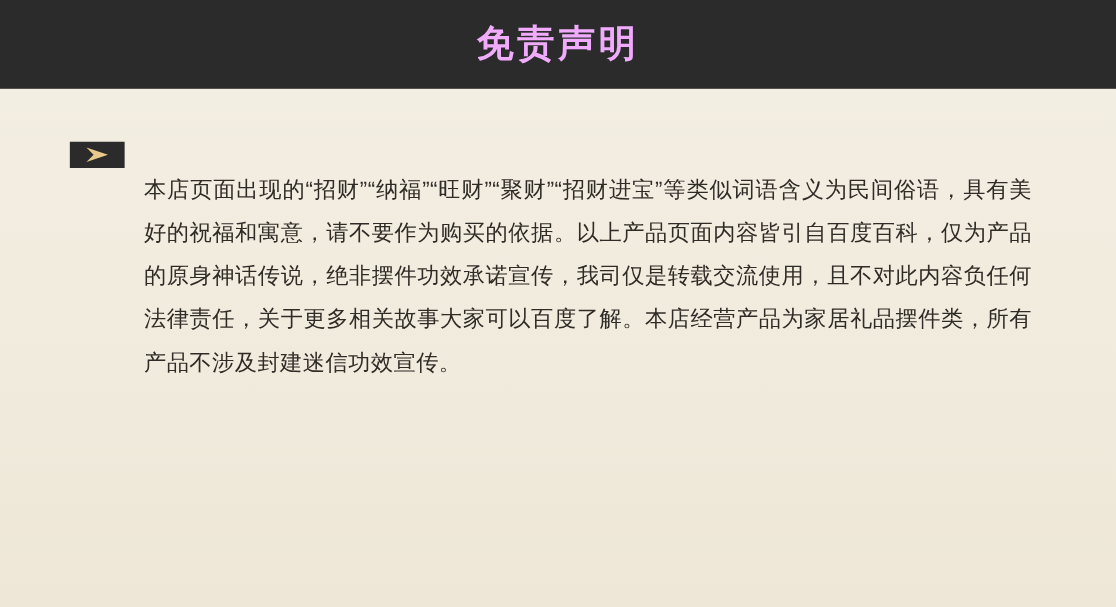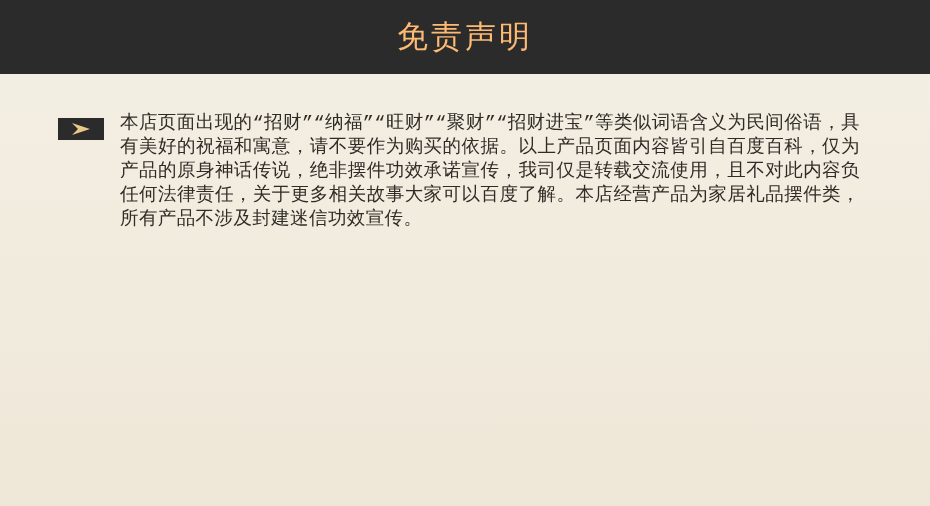--- a/index.html
+++ b/index.html
@@ -22,23 +22,23 @@
   }
   .header-bar {
     width: 100%;
     height: 74px;
     background: #2b2b2b;
     display: flex;
     align-items: center;
     justify-content: center;
   }
   .header-title {
-    color: #fdba74;
+    color: #f0abfc;
     font-size: 31px;
-    font-weight: normal;
+    font-weight: bold;
     letter-spacing: 3px;
     font-family: "DejaVu Sans", "Liberation Sans", sans-serif;
   }
   .content {
     padding: 38px 70px 0 58px;
   }
   .para-row {
     display: flex;
     align-items: flex-start;
     margin-bottom: 14px;
@@ -52,24 +52,25 @@
     position: relative;
     display: block;
   }
   .bullet svg {
     display: block;
   }
   .para-text {
     flex: 1 1 auto;
     color: #2f2b26;
     font-size: 18.5px;
-    line-height: 24px;
+    line-height: 36px;
     letter-spacing: 0.4px;
     text-align: justify;
-    font-family: Liberation Mono, monospace;
+    font-family: Liberation Sans, sans-serif;
+    margin-top: 28px;
   }
 </style>
 </head>
 <body>
 
 <div class="page">
 
   <div class="header-bar">
     <div class="header-title">免责声明</div>
   </div>

